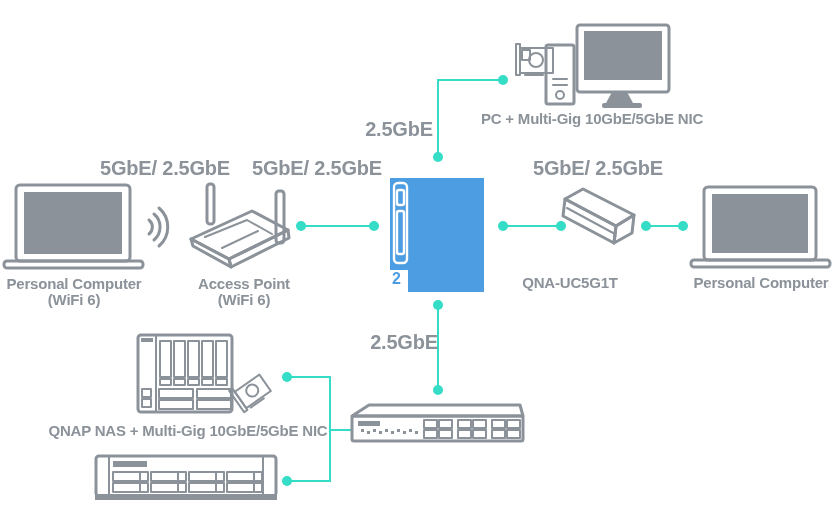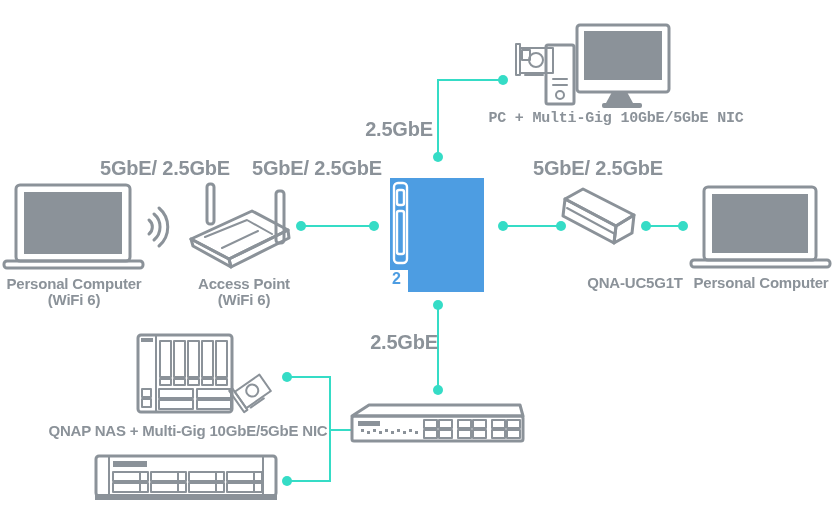--- a/index.html
+++ b/index.html
@@ -208,33 +208,33 @@
   </svg>
   <div class="whitepatch"></div>
   <div class="partial2">2</div>
 
   <div class="lbl small" style="left:165px;top:160px;">5GbE/ 2.5GbE</div>
   <div class="lbl small" style="left:317px;top:160px;">5GbE/ 2.5GbE</div>
   <div class="lbl small" style="left:598px;top:160px;">5GbE/ 2.5GbE</div>
   <div class="lbl small" style="left:399px;top:121px;">2.5GbE</div>
   <div class="lbl small" style="left:404px;top:334px;">2.5GbE</div>
 
-  <div class="lbl big" style="left:616px;top:111px;font-family:Liberation Mono, monospace;">PC + Multi-Gig 10GbE/5GbE NIC</div>
+  <div class="lbl big" style="left:592px;top:111px;">PC + Multi-Gig 10GbE/5GbE NIC</div>
 
   <div class="lbl big" style="left:74px;top:276px;">
     <div>Personal Computer</div>
     <div>(WiFi 6)</div>
   </div>
 
   <div class="lbl big" style="left:244px;top:276px;">
     <div>Access Point</div>
     <div>(WiFi 6)</div>
   </div>
 
-  <div class="lbl big" style="left:635px;top:275px;">QNA-UC5G1T</div>
+  <div class="lbl big" style="left:570px;top:275px;">QNA-UC5G1T</div>
   <div class="lbl big" style="left:761px;top:275px;">Personal Computer</div>
 
   <div class="lbl big" style="left:188px;top:423px;">QNAP NAS + Multi-Gig 10GbE/5GbE NIC</div>
 
   <div class="lbl big" style="left:438px;top:444px;">
   </div>
 
 </div>
 
 </body></html>

